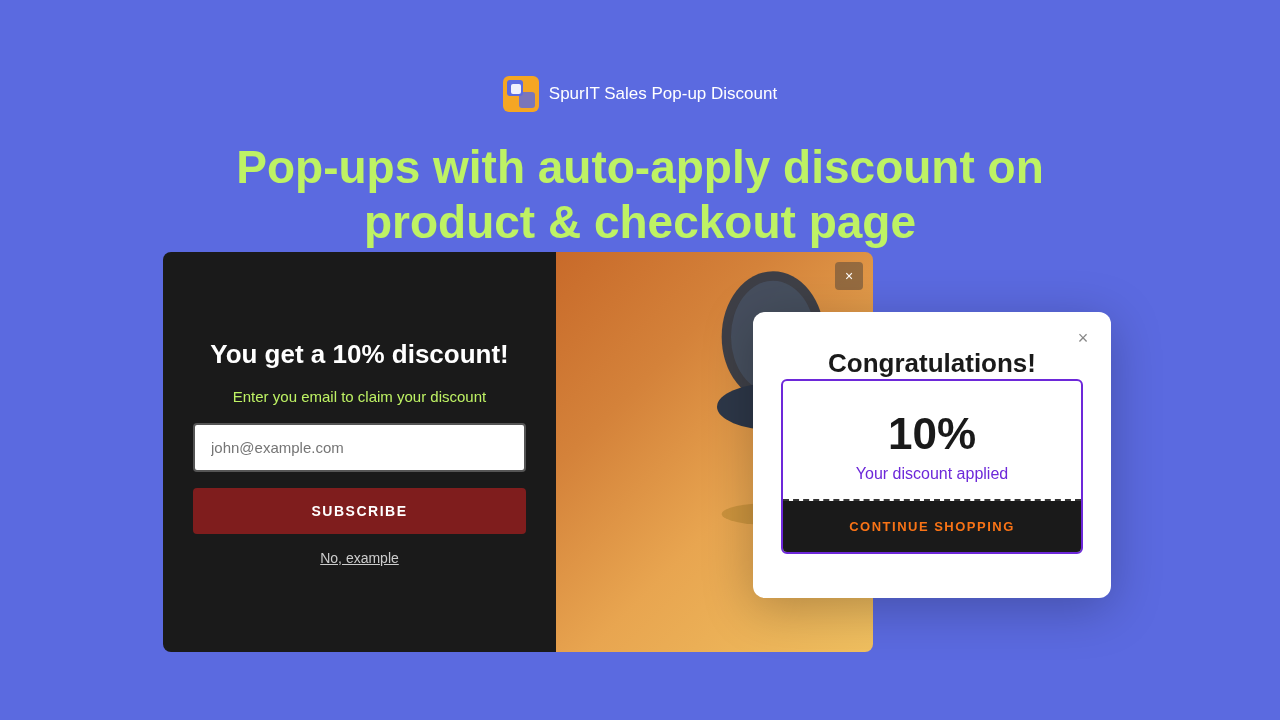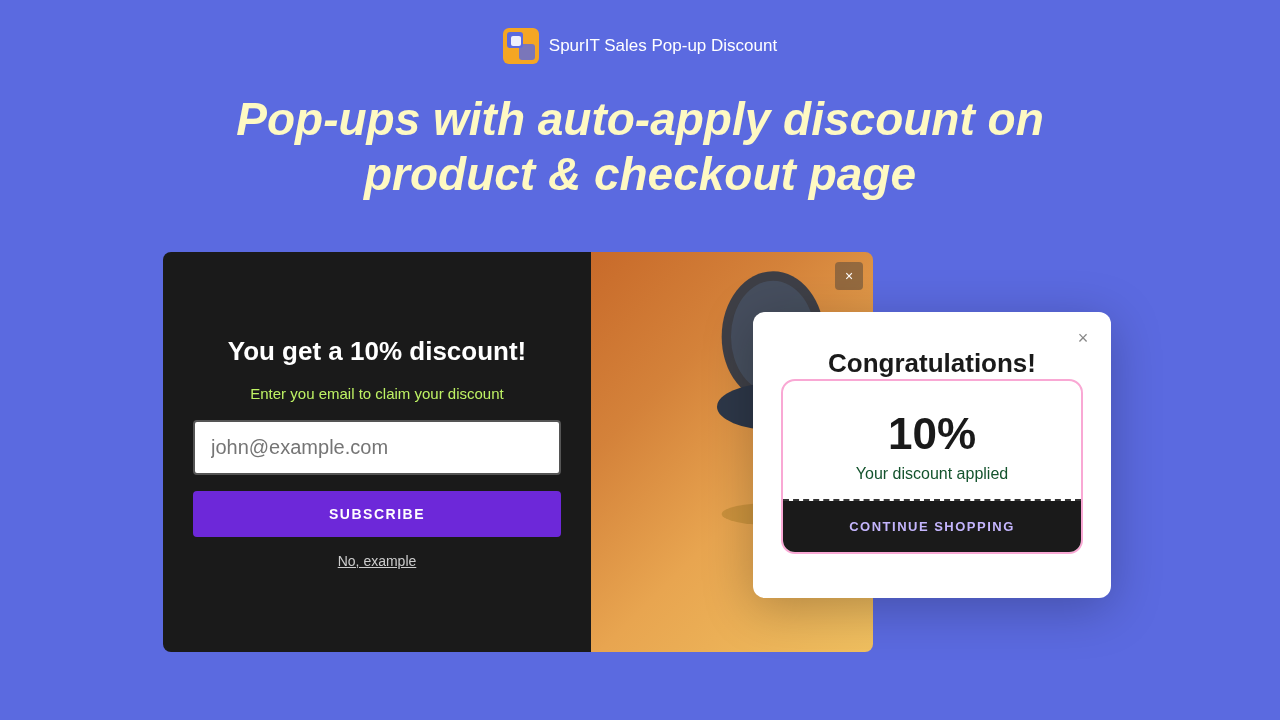--- a/index.html
+++ b/index.html
@@ -13,41 +13,41 @@
       position: relative;
     }
 
     
     .top-bar {
       display: flex;
       align-items: center;
       justify-content: center;
       padding-top: 28px;
       gap: 10px;
+      margin-top: 48px;
     }
 
     .brand-name {
       color: white;
       font-size: 17px;
       font-weight: 500;
     }
 
     
     .hero-heading {
       text-align: center;
       margin-top: 28px;
       padding: 0 160px;
     }
 
     .hero-heading h1 {
-      color: #fef9c3;
+      color: #bef264;
       font-size: 46px;
       font-weight: 700;
       line-height: 1.2;
-      font-style: italic;
     }
 
     
     .popup-area {
       position: absolute;
       top: 252px;
       left: 163px;
       width: 710px;
       height: 400px;
     }
@@ -58,21 +58,21 @@
       top: 0;
       left: 0;
       width: 710px;
       height: 400px;
       border-radius: 8px;
       overflow: hidden;
       display: flex;
     }
 
     .left-dark {
-      width: 428px;
+      width: 393px;
       background-color: #1a1a1a;
       display: flex;
       flex-direction: column;
       align-items: center;
       justify-content: center;
       padding: 40px 30px;
       gap: 16px;
     }
 
     .left-dark h2 {
@@ -88,29 +88,29 @@
       text-align: center;
       line-height: 1.4;
     }
 
     .email-input {
       width: 100%;
       padding: 14px 16px;
       border: 2px solid #555;
       background: white;
       border-radius: 4px;
-      font-size: 20px;
+      font-size: 15px;
       color: #aaa;
       outline: none;
     }
 
     .subscribe-btn {
       width: 100%;
       padding: 15px;
-      background-color: #6d28d9;
+      background-color: #7f1d1d;
       color: white;
       font-size: 14px;
       font-weight: 700;
       letter-spacing: 1.5px;
       border: none;
       border-radius: 4px;
       cursor: pointer;
       text-transform: uppercase;
     }
 
@@ -187,51 +187,51 @@
     }
 
     .congrats-title {
       text-align: center;
       font-size: 26px;
       font-weight: 600;
       color: #1a1a1a;
     }
 
     .discount-card {
-      border: 2px solid #f9a8d4;
-      border-radius: 14px;
+      border: 2px solid #6d28d9;
+      border-radius: 6px;
       margin-bottom: 16px;
       overflow: hidden;
     }
 
     .discount-top {
       padding: 28px 20px 16px;
       text-align: center;
       border-bottom: 2px dashed #333;
     }
 
     .discount-percent {
       font-size: 44px;
       font-weight: 800;
       color: #1a1a1a;
       display: block;
     }
 
     .discount-label {
       font-size: 16px;
-      color: #14532d;
+      color: #6d28d9;
       margin-top: 6px;
     }
 
     .continue-btn {
       display: block;
       width: 100%;
       padding: 18px;
       background-color: #1a1a1a;
-      color: #c4b5fd;
+      color: #f97316;
       font-size: 13px;
       font-weight: 700;
       letter-spacing: 1.5px;
       text-align: center;
       border: none;
       cursor: pointer;
       text-transform: uppercase;
     }
 
     

